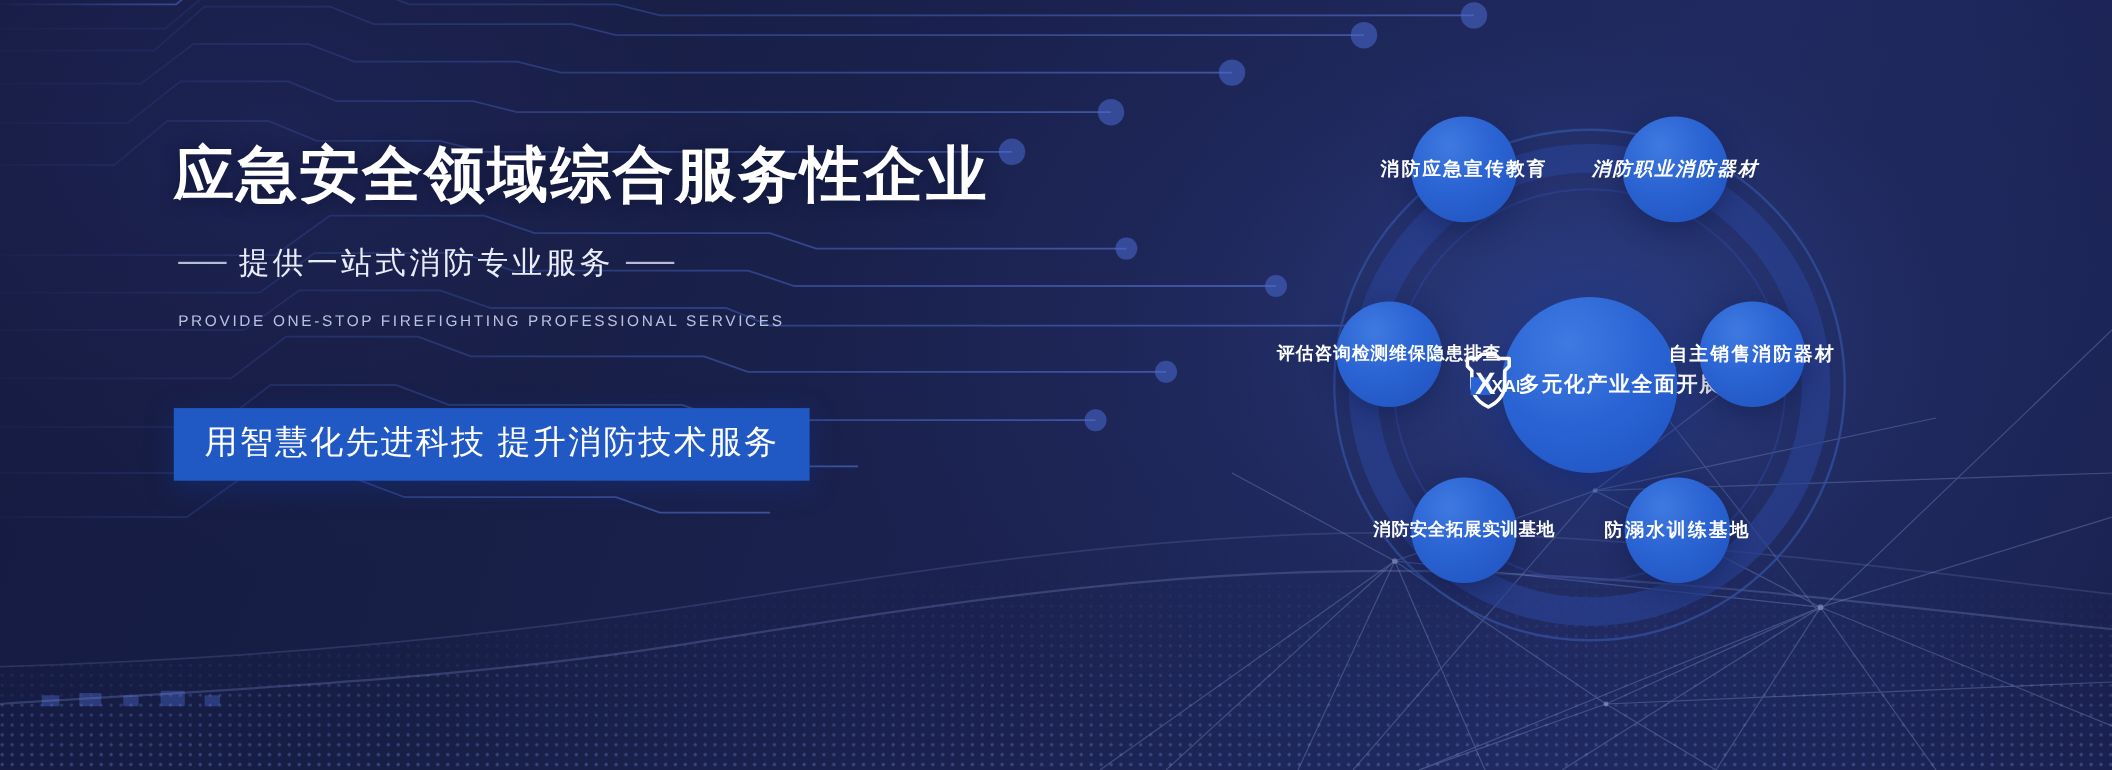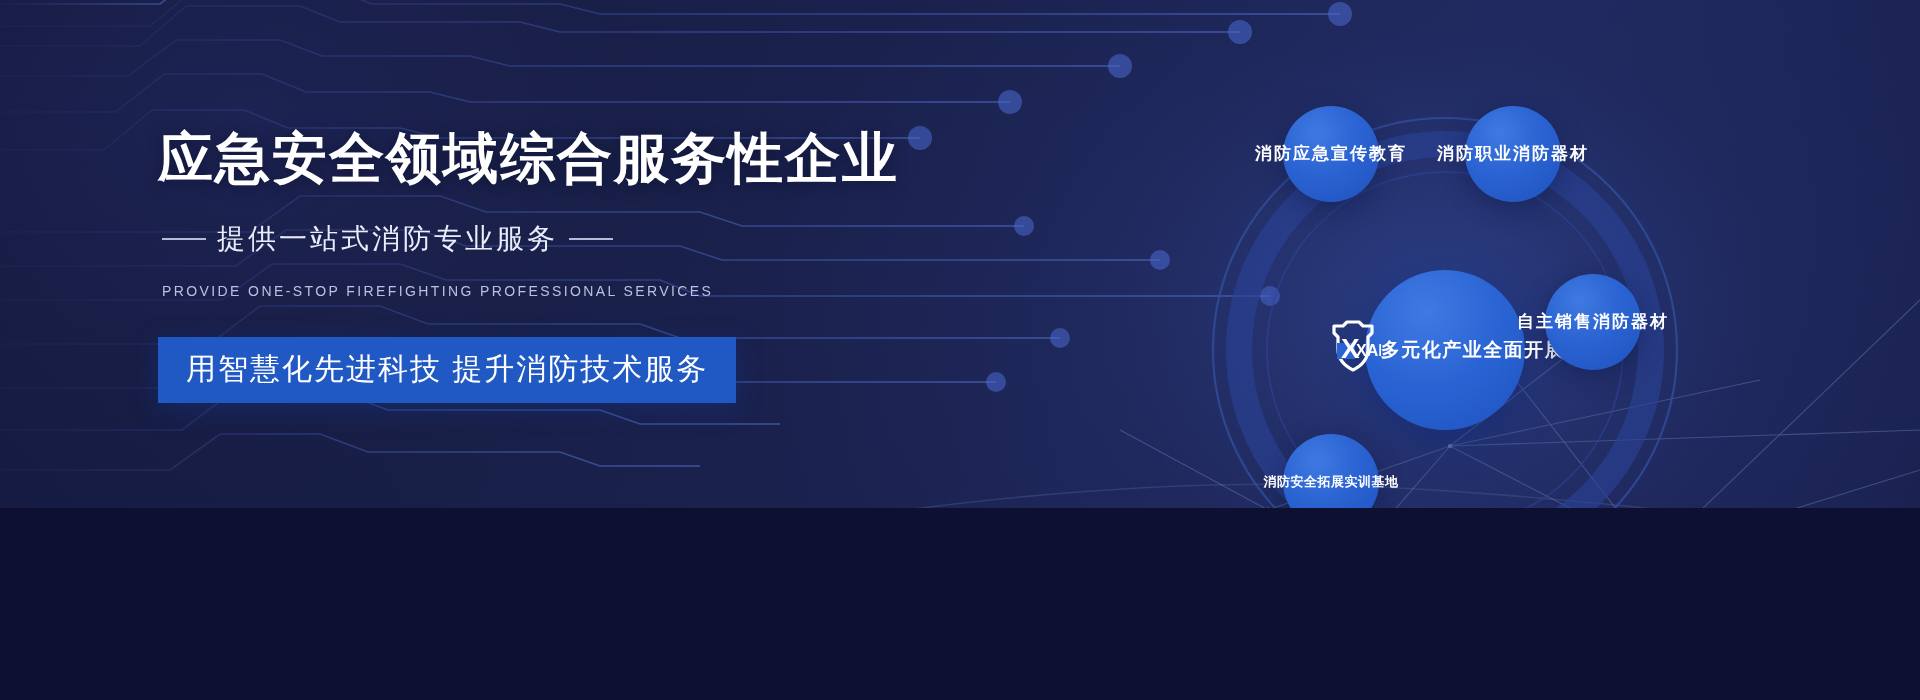--- a/index.html
+++ b/index.html
@@ -7,21 +7,21 @@
     padding: 0;
     background: #0d1030;
   }
   body {
     font-family: "Liberation Sans", "DejaVu Sans", sans-serif;
   }
 
   .banner {
     position: relative;
     width: 1920px;
-    height: 508px;
+    height: 700px;
     overflow: hidden;
     background:
       radial-gradient(ellipse 900px 620px at 1400px 300px, #25306b 0%, rgba(32,42,95,0.55) 42%, rgba(20,26,64,0) 72%),
       radial-gradient(ellipse 700px 520px at 250px 120px, #1d2352 0%, rgba(26,32,72,0.35) 55%, rgba(18,23,58,0) 78%),
       linear-gradient(108deg, #141a40 0%, #181f47 28%, #1b2250 52%, #202a61 74%, #1a2150 100%);
   }
 
   
   .layer {
     position: absolute;
@@ -74,21 +74,21 @@
     margin-top: 25px;
     font-size: 14px;
     letter-spacing: 2.4px;
     color: #b9c2e2;
     font-weight: 400;
     white-space: nowrap;
     padding-left: 4px;
   }
 
   .cta {
-    margin-top: 38px;
+    margin-top: 72px;
     display: inline-block;
     background: #2159c4;
     color: #ffffff;
     font-size: 30px;
     letter-spacing: 2px;
     padding: 17px 28px 19px 28px;
     line-height: 1;
     white-space: nowrap;
     box-shadow: 0 6px 26px rgba(20,60,160,0.35);
   }
@@ -144,28 +144,28 @@
 
   .logo-mark {
     width: 56px;
     height: 58px;
     margin-bottom: 4px;
     position: relative;
   }
   .logo-mark svg { display: block; width: 56px; height: 58px; }
 
   .node-n1 { width: 96px; height: 96px; left: 148px; top: 46px; }   
-  .node-n2 { width: 96px; height: 96px; left: 330px; top: 46px; }   
+  .node-n2 { width: 96px; height: 96px; left: 340px; top: 46px; font-style: italic; }   
   .node-n3 { width: 96px; height: 96px; left:  80px; top: 214px; }  
   .node-n4 { width: 96px; height: 96px; left: 410px; top: 214px; }  
   .node-n5 { width: 96px; height: 96px; left: 148px; top: 374px; }  
   .node-n6 { width: 96px; height: 96px; left: 342px; top: 374px; }  
 
   .node-n3 .line { font-size: 16px; letter-spacing: 1px; line-height: 1.5; }
-  .node-n5 .line { font-size: 13px; letter-spacing: 0.5px; }
+  .node-n5 .line { font-size: 16px; letter-spacing: 0.5px; }
 </style>
 </head>
 <body>
 
 <div class="banner">
 
   <div class="layer">
     <svg viewBox="0 0 1920 700" xmlns="http://www.w3.org/2000/svg">
       <defs>
         <linearGradient id="trace" x1="0" y1="0" x2="1" y2="0">
@@ -312,26 +312,35 @@
     <div class="node node-n1">
       <span class="line">消防应急</span>
       <span class="line">宣传教育</span>
     </div>
 
     <div class="node node-n2">
       <span class="line">消防职业</span>
       <span class="line">消防器材</span>
     </div>
 
+    <div class="node node-n3">
+      <span class="line">评估咨询</span>
+      <span class="line">检测维保</span>
+      <span class="line">隐患排查</span>
+    </div>
 
     <div class="node node-n4">
       <span class="line">自主销售</span>
       <span class="line">消防器材</span>
     </div>
 
     <div class="node node-n5">
       <span class="line">消防安全</span>
       <span class="line">拓展实训基地</span>
     </div>
 
+    <div class="node node-n6">
+      <span class="line">防溺水</span>
+      <span class="line">训练基地</span>
+    </div>
 
   </div>
 </div>
 
 </body></html>

